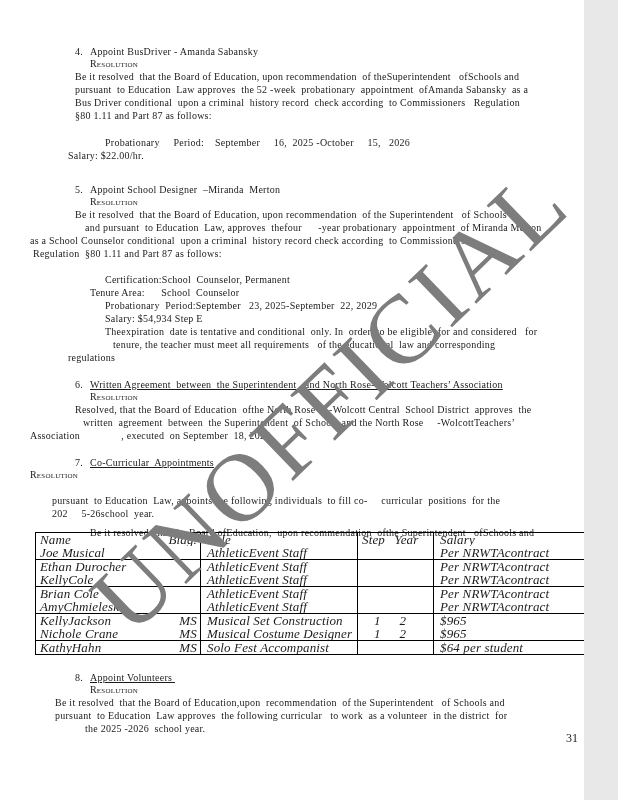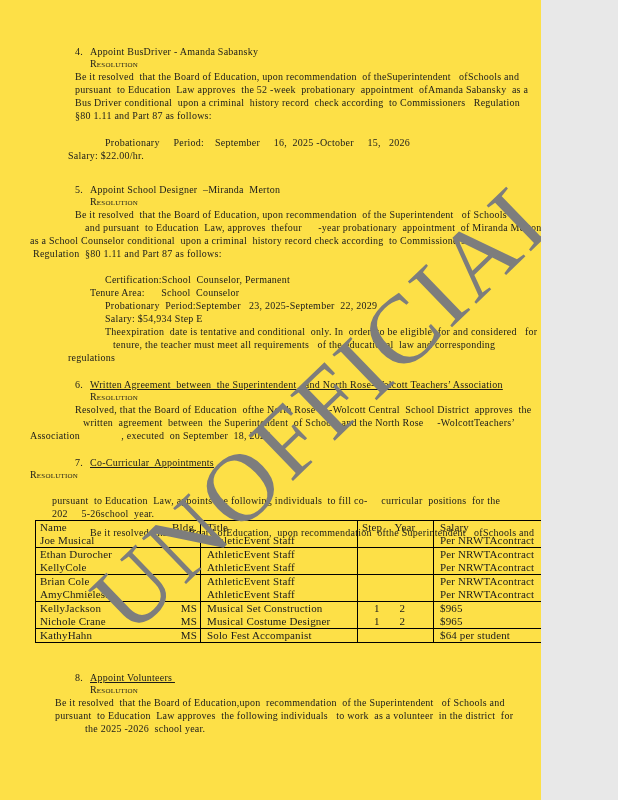--- a/index.html
+++ b/index.html
@@ -1,42 +1,43 @@
 <!DOCTYPE html>
 <html><head>
 <meta charset="utf-8">
 <style>
   html,body{margin:0;padding:0;background:#e8e8e8;}
   #page{
     position:relative;
-    width:541px;height:800px;
-    background:#fde047;
+    width:584px;height:800px;
+    background:#ffffff;
     overflow:hidden;
     font-family:"Liberation Serif", serif;
     color:#1b1b1b;
   }
   .line{
     position:absolute;
     font-size:10px;
     line-height:12px;
     white-space:pre;
     letter-spacing:0.25px;
   }
   .line .num{display:inline-block;width:15px;}
   .line.res{font-variant:small-caps;font-size:10px;letter-spacing:0.2px;}
   .line .u{text-decoration:underline;}
   #appt-table{
     position:absolute;
-    left:35px;top:520px;
+    left:35px;top:532px;
     width:550px;
     border-collapse:collapse;
     table-layout:fixed;
-    font-size:11px;
+    font-size:13px;
     letter-spacing:0.15px;
     border:1px solid #000;
+    font-style:italic;
   }
   #appt-table td{
     height:13px;
     padding:0 0 0 4px;
     vertical-align:top;
     line-height:13px;
     white-space:pre;
     overflow:hidden;
   }
   #appt-table td.c-bldg{text-align:right;padding:0 3px 0 0;}
@@ -99,21 +100,21 @@
       <div class="line" style="left: 83px; top: 417px;">written  agreement  between  the Superintendent  of Schools and the North Rose     -WolcottTeachers’</div>
       <div class="line" style="left: 30px; top: 430px;">Association               , executed  on September  18, 2025.</div>
       <div class="line" style="left: 75px; top: 457px;"><span class="num">7.</span><span class="u">Co-Curricular  Appointments</span></div>
       <div class="line res" style="left: 30px; top: 469px;">Resolution</div>
       <div class="line" style="left: 90px; top: 482px; margin-top: 45px;">Be it resolved  that the Board ofEducation,  upon recommendation  ofthe Superintendent   ofSchools and</div>
       <div class="line" style="left: 52px; top: 495px;">pursuant  to Education  Law, appoints the following individuals  to fill co-     curricular  positions  for the</div>
       <div class="line" style="left: 52px; top: 508px;">202     5-26school  year.</div>
       <div class="line" style="left: 75px; top: 672px;"><span class="num">8.</span><span class="u">Appoint Volunteers </span></div>
       <div class="line res" style="left: 90px; top: 684px;">Resolution</div>
       <div class="line" style="left: 55px; top: 697px;">Be it resolved  that the Board of Education,upon  recommendation  of the Superintendent   of Schools and</div>
-      <div class="line" style="left: 55px; top: 710px;">pursuant  to Education  Law approves  the following individuals   to work  as a volunteer  in the district  for</div>
+      <div class="line" style="left: 55px; top: 710px;">pursuant  to Education  Law approves  the following curricular   to work  as a volunteer  in the district  for</div>
       <div class="line" style="left: 85px; top: 723px;">the 2025 -2026  school year.</div>
     </div>
 
   <table id="appt-table">
     <colgroup>
       <col style="width:125px">
         <col style="width:40px">
         <col style="width:157px">
       <col style="width:35px">
         <col style="width:41px">

